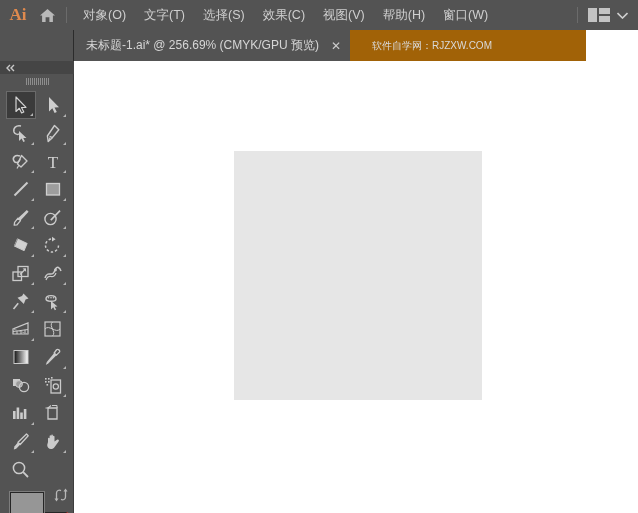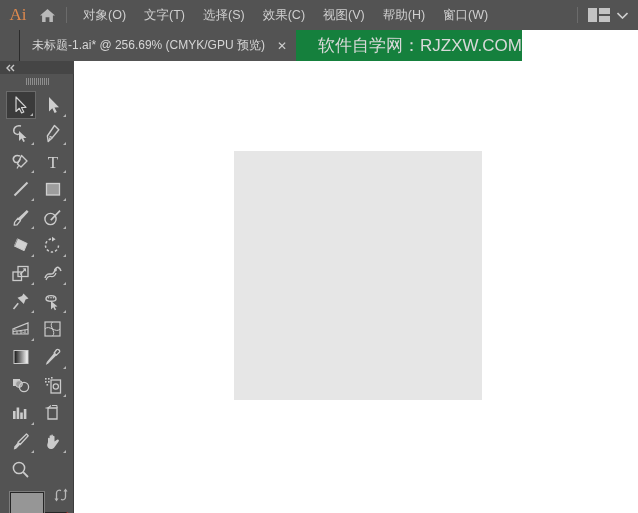--- a/index.html
+++ b/index.html
@@ -11,21 +11,21 @@
   }
   .app{position:relative;width:638px;height:513px;}
 
   
   .menubar{
     position:absolute;left:0;top:0;width:638px;height:30px;
     background:#535353;display:flex;align-items:center;
   }
   .ai-logo{
     width:32px;height:30px;display:flex;align-items:center;justify-content:center;
-    color:#e08a4e;font-size:17px;font-weight:normal;letter-spacing:0px;
+    color:#e08a4e;font-size:17px;font-weight:bold;letter-spacing:0px;
     font-family:"Liberation Serif","DejaVu Serif",serif;
     padding-left:4px;box-sizing:border-box;text-align:right;
   }
   .home-btn{
     width:30px;height:30px;display:flex;align-items:center;justify-content:center;
   }
   .menu-sep{width:1px;height:16px;background:#6b6b6b;margin:0 7px 0 4px;}
   .menu-items{display:flex;align-items:center;height:30px;}
   .menu-item{
     color:#cfcfcf;font-size:12.5px;padding:0 9px;height:30px;line-height:30px;
@@ -33,37 +33,37 @@
   }
   .menubar-right{
     margin-left:auto;display:flex;align-items:center;height:30px;padding-right:8px;
   }
   .ws-sep{width:1px;height:16px;background:#6b6b6b;margin-right:10px;}
   .ws-icon{display:flex;align-items:center;}
   .chev{margin-left:7px;margin-right:2px;}
 
   
   .tabbar{
-    position:absolute;left:0;top:30px;width:522px;height:31px;
-    background:#15803d;display:flex;align-items:stretch;
+    position:absolute;left:0;top:30px;width:586px;height:31px;
+    background:#a16207;display:flex;align-items:stretch;
   }
   .tabbar-gutter{width:74px;height:31px;background:#535353;box-sizing:border-box;
     border-right:1px solid #2b2b2b;}
   .tab{
     display:flex;align-items:center;height:31px;background:#535353;
     padding:0 9px 0 12px;box-sizing:border-box;
   }
   .tab-title{color:#d6d6d6;font-size:12px;white-space:nowrap;}
   .tab-close{
     color:#cdcdcd;font-size:12px;margin-left:12px;line-height:1;
     font-family:"DejaVu Sans",sans-serif;
   }
   .tab-note{
     display:flex;align-items:center;height:31px;padding-left:22px;
-    color:#d9d9d9;font-size:17px;white-space:nowrap;
+    color:#d9d9d9;font-size:10px;white-space:nowrap;
   }
 
   
   .toolbar{
     position:absolute;left:0;top:61px;width:74px;height:452px;
     background:#535353;box-sizing:border-box;border-right:1px solid #3d3d3d;
   }
   .tb-collapse{
     height:13px;width:74px;display:flex;align-items:center;padding-left:5px;
     box-sizing:border-box;background:#454545;

